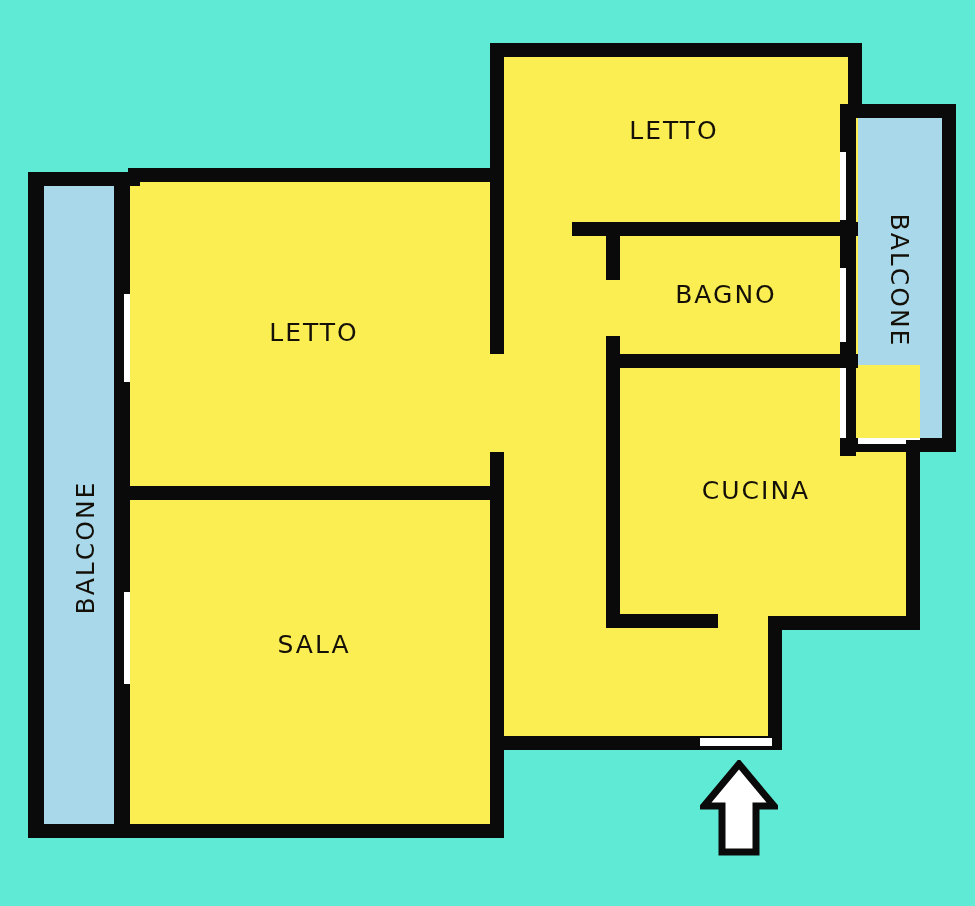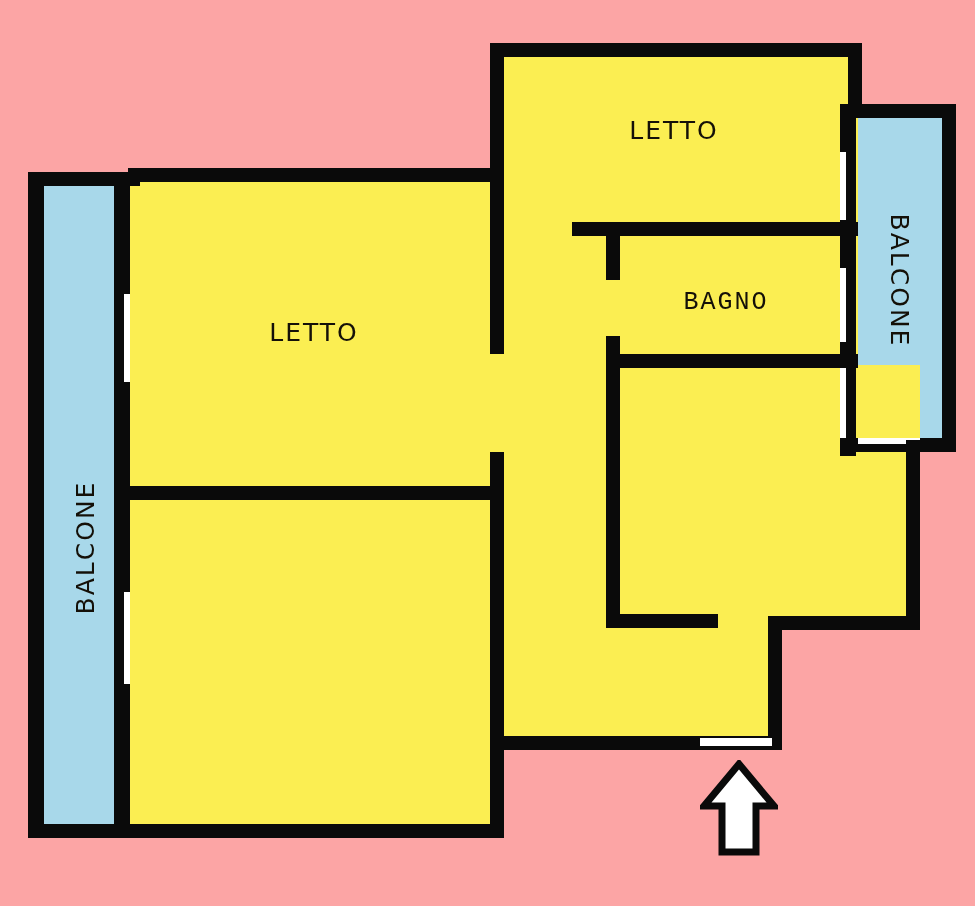--- a/index.html
+++ b/index.html
@@ -8,21 +8,21 @@
     padding: 0;
     background: #ffffff;
   }
   body {
     font-family: "DejaVu Sans", sans-serif;
   }
   #plan-root {
     position: relative;
     width: 975px;
     height: 906px;
-    background: #fca5a5;
+    background: #5eead4;
     overflow: hidden;
   }
 
   .room-fill {
     position: absolute;
     box-sizing: border-box;
     background: #FBEE52;
   }
   .balcony-fill {
     position: absolute;
@@ -143,23 +143,25 @@
   <div class="wall" style="left:606px; top:336px; width:14px; height:32px;"></div>
 
   <div class="wall" style="left:606px; top:368px; width:14px; height:258px;"></div>
 
   <div class="wall" style="left:606px; top:614px; width:112px; height:14px;"></div>
 
   <div class="room-label" style="left:574px; top:116px; width:200px;">LETTO</div>
 
   <div class="room-label" style="left:214px; top:318px; width:200px;">LETTO</div>
 
-  <div class="room-label" style="left:626px; top:288px; width:200px;font-family:Liberation Mono, monospace;">BAGNO</div>
+  <div class="room-label" style="left:626px; top:280px; width:200px;">BAGNO</div>
 
+  <div class="room-label" style="left:656px; top:476px; width:200px;">CUCINA</div>
 
+  <div class="room-label" style="left:214px; top:630px; width:200px;">SALA</div>
 
 
   <div class="room-label label-vert-up" style="left:-15px; top:533px; width:200px;">BALCONE</div>
 
   <div class="room-label label-vert-down" style="left:799px; top:266px; width:200px;">BALCONE</div>
 
   <div class="entry-arrow" style="left:700px; top:760px; width:78px; height:96px;">
     <svg width="78" height="96" viewBox="0 0 78 96" aria-hidden="true">
       <polygon points="39,4 74,46 56,46 56,92 22,92 22,46 4,46" fill="#ffffff" stroke="#0A0A0A" stroke-width="7" stroke-linejoin="miter"></polygon>
     </svg>

